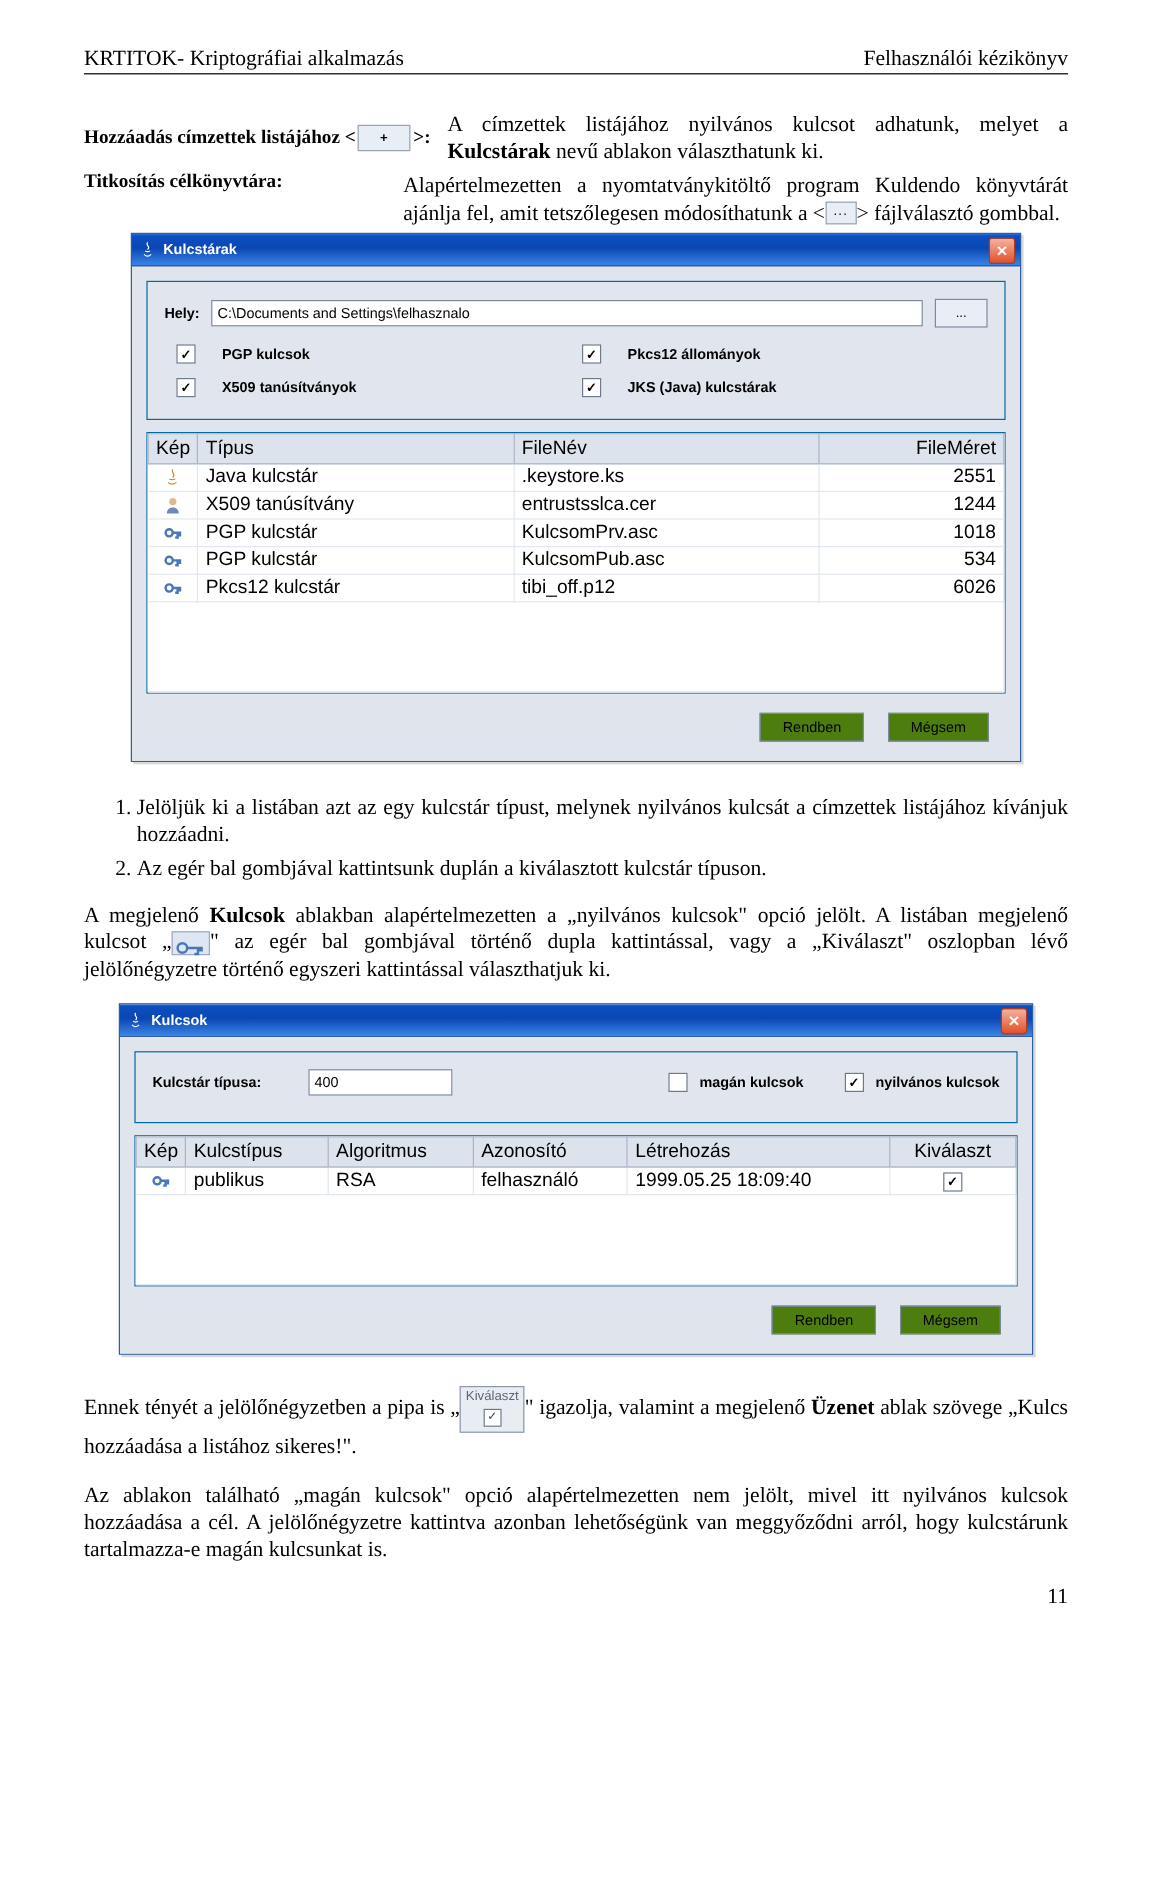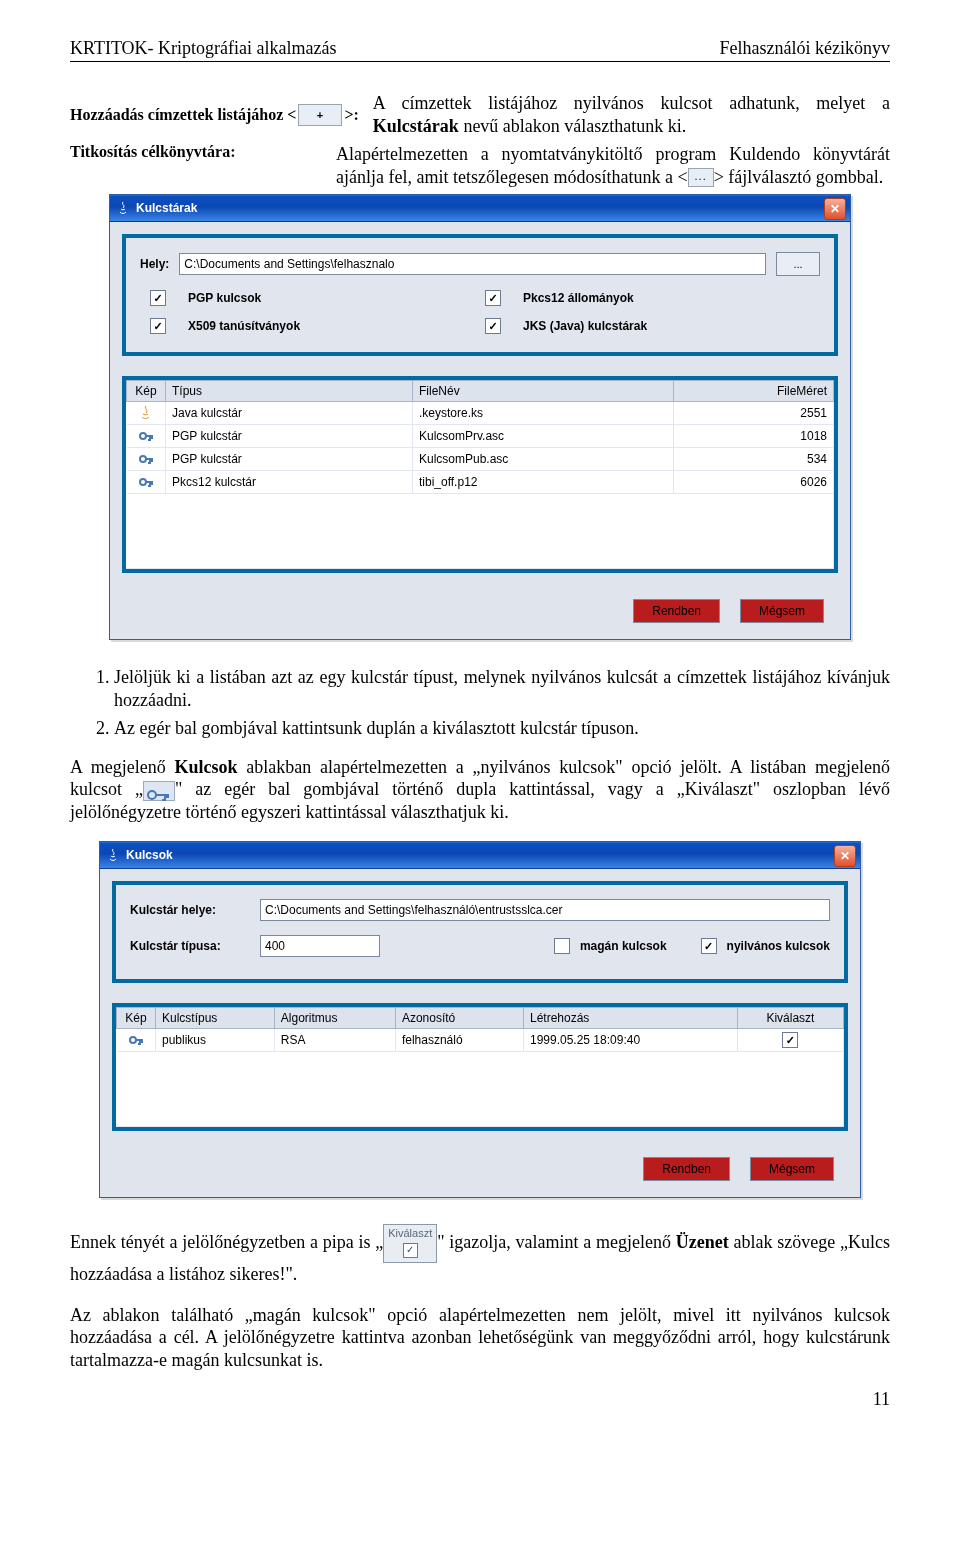--- a/index.html
+++ b/index.html
@@ -87,23 +87,23 @@
     color: #fff; font-weight: bold;
     display: flex; align-items: center; justify-content: center;
     font-size: 12px; line-height: 1;
     font-family: Arial, sans-serif;
   }
   .body-panel {
     background: #e0e5ed;
     padding: 12px;
   }
   .inner-panel {
-    border: 4px solid #0369a1;
+    border: 1px solid #0369a1;
     padding: 14px 14px 18px 14px;
-    margin-bottom: 20px;
+    margin-bottom: 10px;
     background: #e1e6ee;
   }
   .field-row {
     display: flex;
     align-items: center;
     gap: 10px;
     margin-bottom: 14px;
   }
   .field-label {
     font-weight: bold;
@@ -137,21 +137,21 @@
   .chk {
     width: 14px; height: 14px;
     background: #fff; border: 1px solid #6c7a8c;
     display: inline-flex; align-items: center; justify-content: center;
     font-size: 11px; font-weight: bold;
   }
   .chk.checked::after { content: "✓"; }
   .chk-label { font-weight: bold; font-size: 12px; }
   .tbl {
     width: 100%; border-collapse: collapse; background: #fff;
-    font-size: 12px;
+    font-size: 16px;
   }
   .tbl th {
     background: #dce3ec;
     border: 1px solid #aab4c4;
     font-weight: normal;
     padding: 3px 6px;
     text-align: left;
   }
   .tbl td {
     border-right: 1px solid #e2e7ef;
@@ -160,21 +160,21 @@
     height: 18px;
   }
   .tbl .num { text-align: right; }
   .tbl .iconcell { width: 26px; text-align: center; }
   .row-ico { display:inline-block; width:16px; height:16px; vertical-align:middle; }
   .btnbar {
     display: flex; justify-content: flex-end; gap: 20px;
     padding: 6px 14px 4px 0;
   }
   .dlg-btn {
-    background: #b91c1c;
+    background: #4d7c0f;
     border: 1px solid #7b8aa0;
     padding: 4px 18px;
     font-size: 12px;
   }
   .ol { margin: 4px 0 16px 44px; padding: 0; font-size: 18px; }
   .ol li { margin-bottom: 6px; text-align: justify; line-height: 1.25; }
   .key-ico-inline {
     display:inline-block; width: 30px; height: 18px; vertical-align: middle;
     background: #dde6f2; border: 1px solid #9aaac0; position: relative;
   }
@@ -267,20 +267,29 @@
             <tr>
               <td class="iconcell"><span class="row-ico"><svg width="16" height="16">
                       <path d="M4 12c2 2 5 2 7 0M5 9c1 1 4 1 5 0M8 1c-2 3 3 4 0 7" stroke="#d98a2b" stroke-width="1" fill="none"></path>
                     </svg></span></td>
               <td>Java kulcstár</td>
               <td>.keystore.ks</td>
               <td class="num">2551</td>
             </tr>
             <tr>
               <td class="iconcell"><span class="row-ico"><svg width="16" height="16">
+                      <circle cx="8" cy="5" r="3" fill="#e0b896"></circle>
+                      <path d="M3 15c0-4 3-5 5-5s5 1 5 5" fill="#6b8ab8"></path>
+                    </svg></span></td>
+              <td>X509 tanúsítvány</td>
+              <td>entrustsslca.cer</td>
+              <td class="num">1244</td>
+            </tr>
+            <tr>
+              <td class="iconcell"><span class="row-ico"><svg width="16" height="16">
                       <circle cx="5" cy="8" r="3" fill="none" stroke="#4a77b5" stroke-width="2"></circle>
                       <path d="M8 8h6v2h-2v2h-2" stroke="#4a77b5" stroke-width="2" fill="none"></path>
                     </svg></span></td>
               <td>PGP kulcstár</td>
               <td>KulcsomPrv.asc</td>
               <td class="num">1018</td>
             </tr>
             <tr>
               <td class="iconcell"><span class="row-ico"><svg width="16" height="16">
                       <circle cx="5" cy="8" r="3" fill="none" stroke="#4a77b5" stroke-width="2"></circle>
@@ -329,24 +338,20 @@
       <span class="java-ico">
         <svg width="14" height="14">
             <path d="M4 11c2 2 4 2 6 0M5 8c1 1 3 1 4 0M7 1c-2 3 3 3 0 6" stroke="#fff" stroke-width="1" fill="none"></path>
           </svg>
       </span>
       <span style="font-weight:bold;">Kulcsok</span>
       <span class="close">✕</span>
     </div>
     <div class="body-panel">
       <div class="inner-panel">
-        <div class="field-row">
-          <span class="field-label" style="width:120px;">Kulcstár helye:</span>
-          <span class="textfield">C:\Documents and Settings\felhasználó\entrustsslca.cer</span>
-        </div>
         <div class="field-row" style="margin-bottom:4px;">
           <span class="field-label" style="width:120px;">Kulcstár típusa:</span>
           <span class="textfield" style="max-width:110px;">400</span>
           <span style="flex:1;"></span>
           <span class="chk"></span>
           <span class="chk-label">magán kulcsok</span>
           <span style="width:14px;"></span>
           <span class="chk checked"></span>
           <span class="chk-label">nyilvános kulcsok</span>
         </div>

